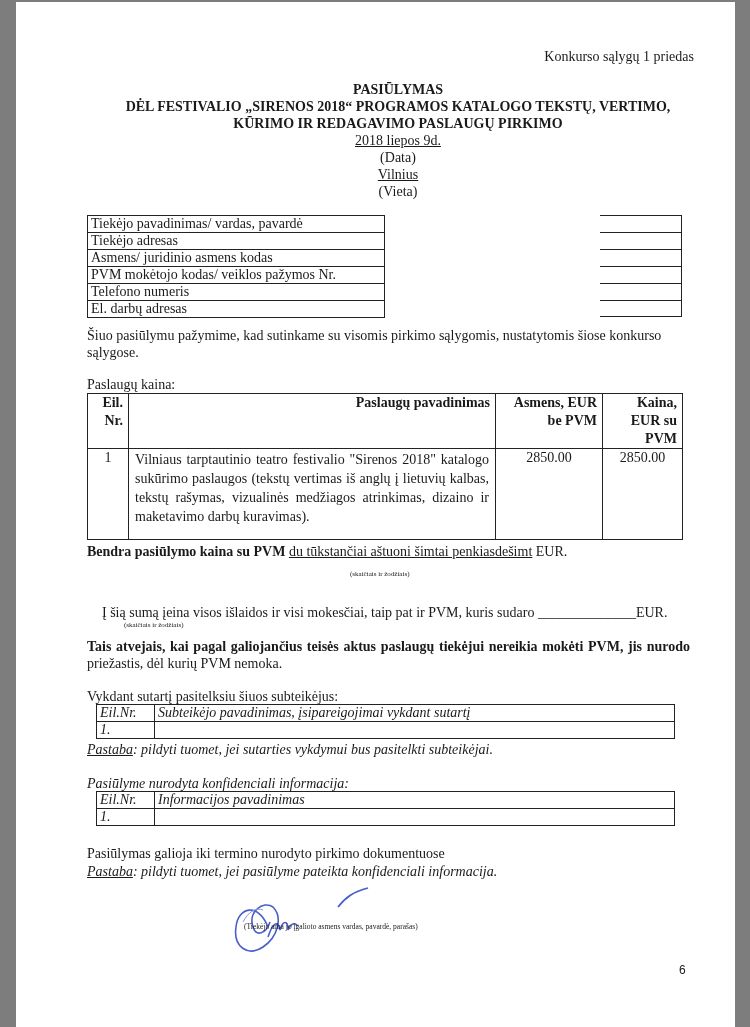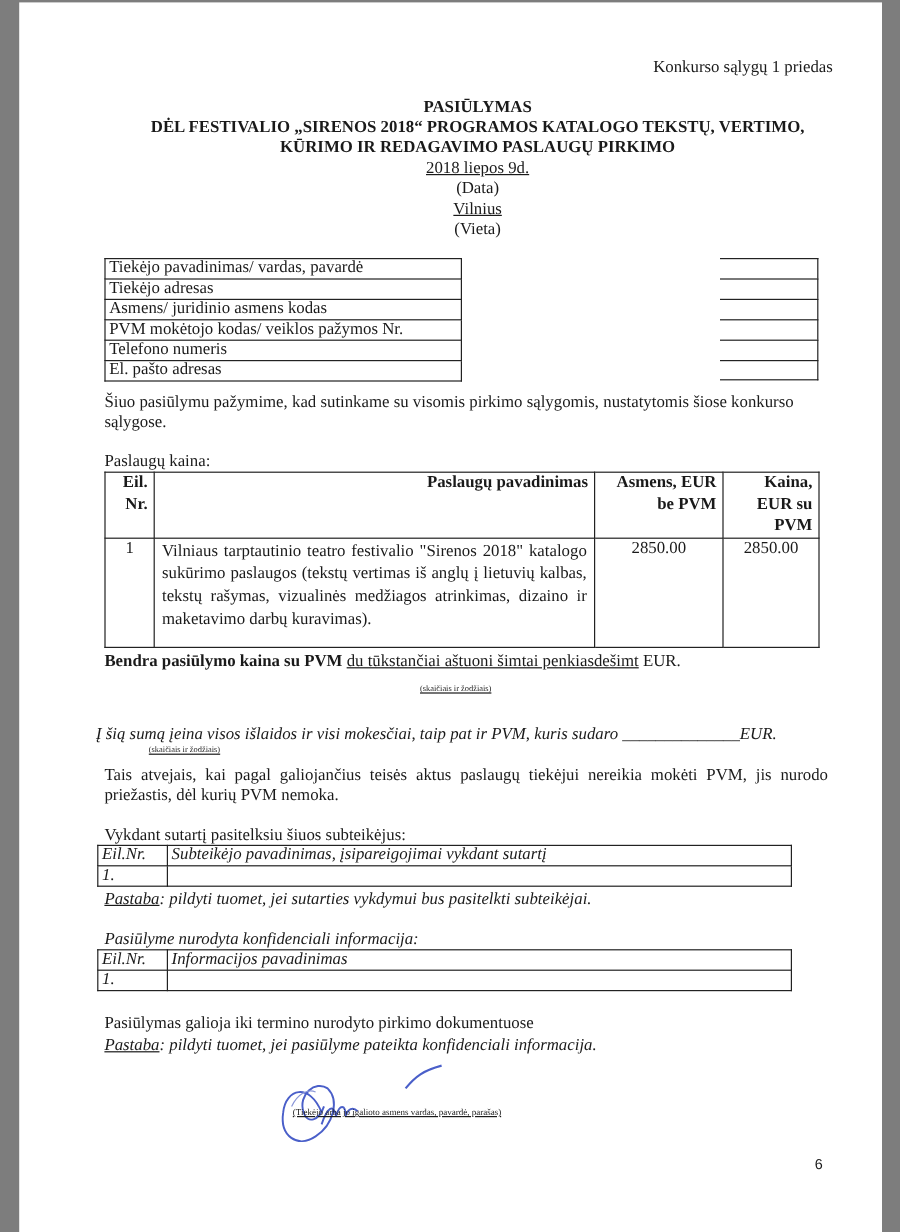--- a/index.html
+++ b/index.html
@@ -11,39 +11,39 @@
     .page {
       position:absolute; left:16px; top:2px; width:719px; height:1040px;
       background:#ffffff;
     }
     .abs { position:absolute; white-space:nowrap; }
     .t14 { font-size:14px; line-height:17px; }
     .bold { font-weight:bold; }
     .center { text-align:center; }
     .u { text-decoration:underline; }
     .it { font-style:italic; }
-    .tiny { font-size:7px; line-height:8px;text-decoration:underline; }
+    .tiny { font-size:7px; line-height:8px; }
 
     
     .sup-table { position:absolute; left:71px; top:213px; width:298px; border:1.5px solid #222; border-collapse:collapse; }
     .sup-table td { border:1.5px solid #222; font-size:14px; line-height:16px; padding:0 3px; height:16px; }
     .sup-right { position:absolute; left:584px; top:213px; width:82px; }
     .sup-right div { height:17px; border-top:1.5px solid #222; border-right:1.5px solid #222; box-sizing:border-box; }
     .sup-right div:last-child { border-bottom:1.5px solid #222; }
 
     
     .price-table { position:absolute; left:71px; top:391px; width:596px; border-collapse:collapse; border:1.5px solid #222; }
     .price-table th, .price-table td { border:1.5px solid #222; font-size:14px; line-height:18px; vertical-align:top; padding:0 5px; }
     .price-table th { height:48px; font-weight:bold; text-align:right; }
     .price-table td { height:88px; }
     .price-table td.desc { text-align:justify; line-height:19px; padding:1px 6px; }
     .price-table td.num { text-align:center; }
 
     
-    .sub-table { position:absolute; left:65px; width:579px; border-collapse:collapse; border:1.5px solid #222; }
+    .sub-table { position:absolute; left:80px; width:579px; border-collapse:collapse; border:1.5px solid #222; }
     .sub-table td { border:1.5px solid #222; font-size:14px; line-height:16px; height:16px; padding:0 3px; font-style:italic; }
     .sub-table td.nr { width:51px; }
 
     .sig-line { position:absolute; }
   </style>
 </head>
 <body>
 
 <div class="page">
 
@@ -67,21 +67,21 @@
     <tr>
           <td>Asmens/ juridinio asmens kodas</td>
         </tr>
     <tr>
           <td>PVM mokėtojo kodas/ veiklos pažymos Nr.</td>
         </tr>
     <tr>
           <td>Telefono numeris</td>
         </tr>
     <tr>
-          <td>El. pašto adresas</td>
+          <td>El. darbų adresas</td>
         </tr>
   </tbody>
     </table>
   <div class="sup-right">
     <div></div>
     <div></div>
     <div></div>
     <div></div>
     <div></div>
     <div></div>
@@ -108,27 +108,27 @@
   </tbody>
     </table>
 
   <div class="abs t14" style="left:71px; top:541px;">
     <span class="bold">Bendra pasiūlymo kaina su PVM</span>
     <span class="u">du tūkstančiai aštuoni šimtai penkiasdešimt</span>
     <span>EUR.</span>
   </div>
   <div class="abs tiny" style="left:334px; top:568px;">(skaičiais ir žodžiais)</div>
 
-  <div class="abs t14" style="left:64px; top:602px;font-style:italic;">
+  <div class="abs t14" style="left:86px; top:602px;">
     <span>Į šią sumą įeina visos išlaidos ir visi mokesčiai, taip pat ir PVM, kuris sudaro</span>
     <span>______________</span><span>EUR.</span>
   </div>
   <div class="abs tiny" style="left:108px; top:619px;">(skaičiais ir žodžiais)</div>
 
-  <div class="abs t14" style="left:71px; top:636px; width:603px; white-space:normal; text-align:justify; text-align-last:justify;">Tais atvejais, kai pagal galiojančius teisės aktus paslaugų tiekėjui nereikia mokėti PVM, jis nurodo</div>
+  <div class="abs t14" style="left:71px; top:636px; width:603px; white-space:normal; text-align:justify; text-align-last:justify;font-weight:bold;">Tais atvejais, kai pagal galiojančius teisės aktus paslaugų tiekėjui nereikia mokėti PVM, jis nurodo</div>
   <div class="abs t14" style="left:71px; top:653px;text-align:right;">priežastis, dėl kurių PVM nemoka.</div>
 
   <div class="abs t14" style="left:71px; top:686px;">Vykdant sutartį pasitelksiu šiuos subteikėjus:</div>
   <table class="sub-table" style="top:702px;">
     <tbody>
         <tr>
       <td class="nr">Eil.Nr.</td>
       <td>Subteikėjo pavadinimas, įsipareigojimai vykdant sutartį</td>
     </tr>
     <tr>

